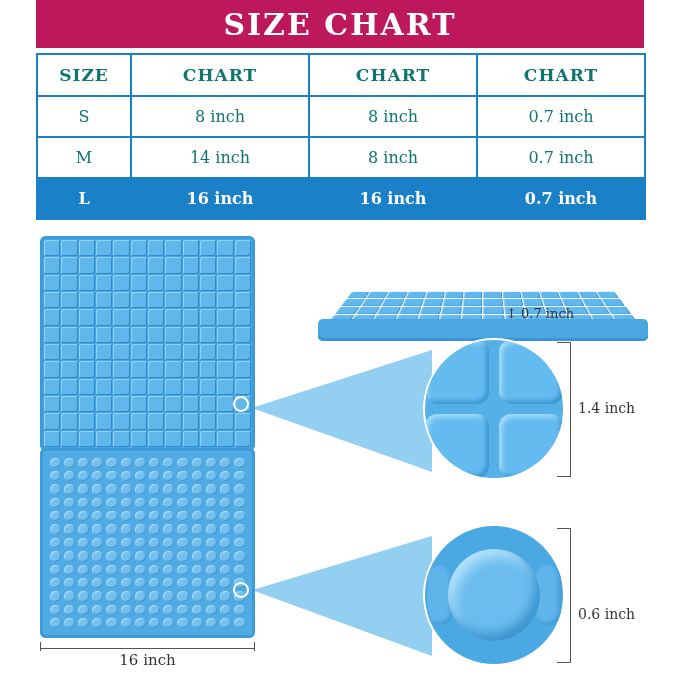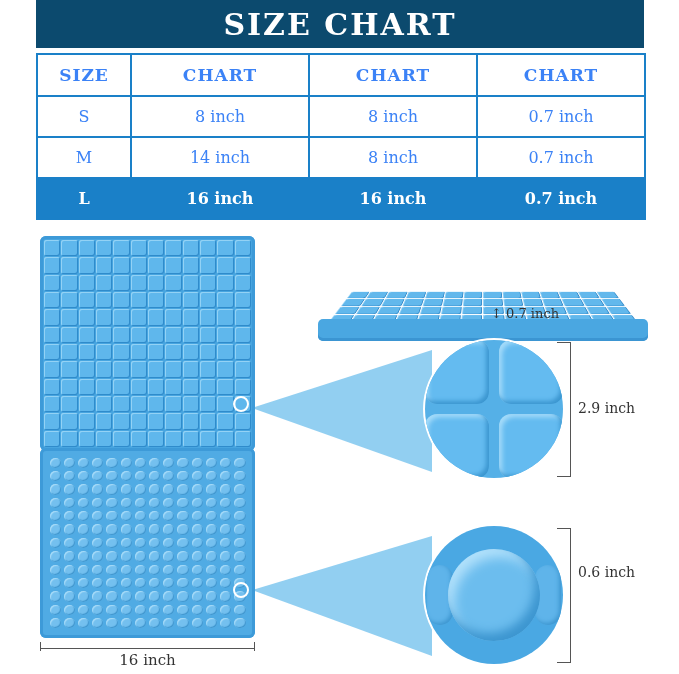--- a/index.html
+++ b/index.html
@@ -15,21 +15,21 @@
     position: relative;
   }
 
   
   .banner {
     position: absolute;
     left: 36px;
     top: 0;
     width: 608px;
     height: 48px;
-    background: #0c4a6e;
+    background: #be185d;
     display: flex;
     align-items: center;
     justify-content: center;
   }
   .banner-title {
     color: #ffffff;
     font-size: 30px;
     font-weight: bold;
     letter-spacing: 2px;
     font-family: "DejaVu Serif", serif;
@@ -44,21 +44,21 @@
   }
   table.size-chart {
     border-collapse: collapse;
     width: 608px;
     table-layout: fixed;
   }
   table.size-chart th,
   table.size-chart td {
     border: 2px solid #1a80c8;
     text-align: center;
-    color: #3b82f6;
+    color: #0f766e;
     font-family: "DejaVu Serif", serif;
   }
   table.size-chart th {
     height: 38px;
     font-size: 17px;
     font-weight: bold;
     letter-spacing: 1px;
   }
   table.size-chart td {
     height: 37px;
@@ -171,21 +171,21 @@
   .profile .bumps i {
     display: block;
     background: #62b8ec;
     border-radius: 3px;
     box-shadow: inset -1px -1px 0 #3189c9, inset 1px 1px 0 #9ed6f7;
   }
 
   
   .height-callout {
     position: absolute;
-    left: 491px;
+    left: 506px;
     top: 78px;
     font-size: 13px;
     color: #333;
     font-family: "DejaVu Serif", serif;
     white-space: nowrap;
   }
   .height-callout .arrow-up {
     display: inline-block;
     color: #333;
     font-size: 13px;
@@ -795,32 +795,32 @@
       <i></i>
       <i></i>
       <i></i>
       <i></i>
     </div>
   </div>
 
   <div class="dim-line" style="left:570px; top:114px; height:134px;"></div>
   <div class="tick" style="left:557px; top:114px;"></div>
   <div class="tick" style="left:557px; top:248px;"></div>
-  <div class="dim" style="left:578px; top:172px;">2.9 inch</div>
+  <div class="dim" style="left:578px; top:172px;">1.4 inch</div>
 
   <div class="zoom-dome">
     <div class="side-l"></div>
     <div class="side-r"></div>
     <div class="dome"></div>
   </div>
 
   <div class="dim-line" style="left:570px; top:300px; height:134px;"></div>
   <div class="tick" style="left:557px; top:300px;"></div>
   <div class="tick" style="left:557px; top:434px;"></div>
-  <div class="dim" style="left:578px; top:336px;">0.6 inch</div>
+  <div class="dim" style="left:578px; top:378px;">0.6 inch</div>
 
   <div class="width-dim">
     <div class="cap-l"></div>
     <div class="cap-r"></div>
     <div class="bar"></div>
     <div class="label">16 inch</div>
   </div>
 
 </div>
 

